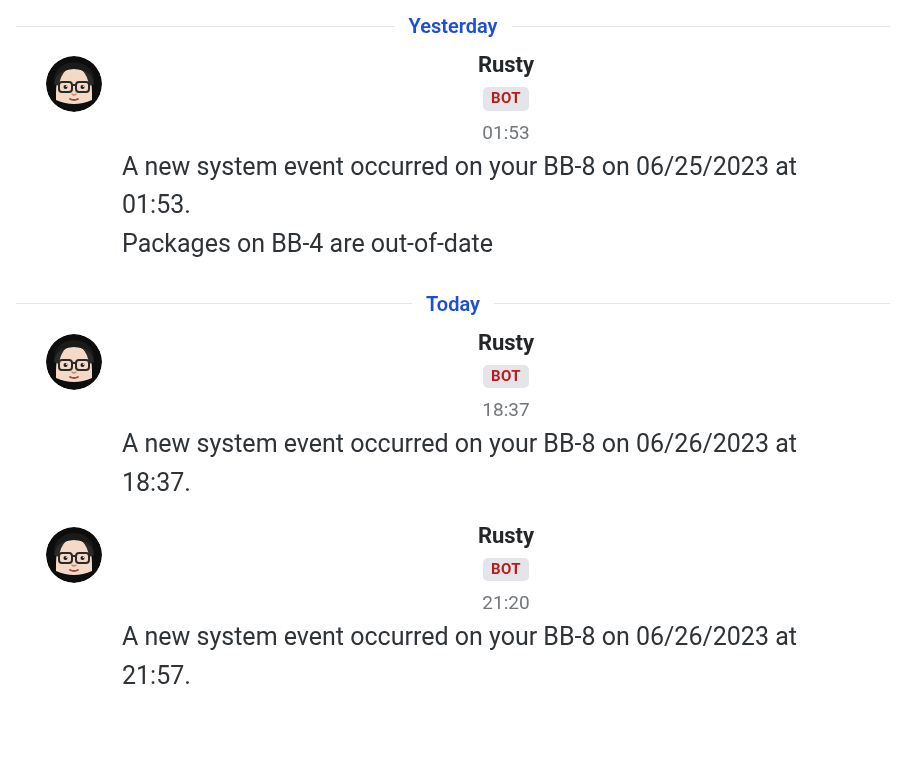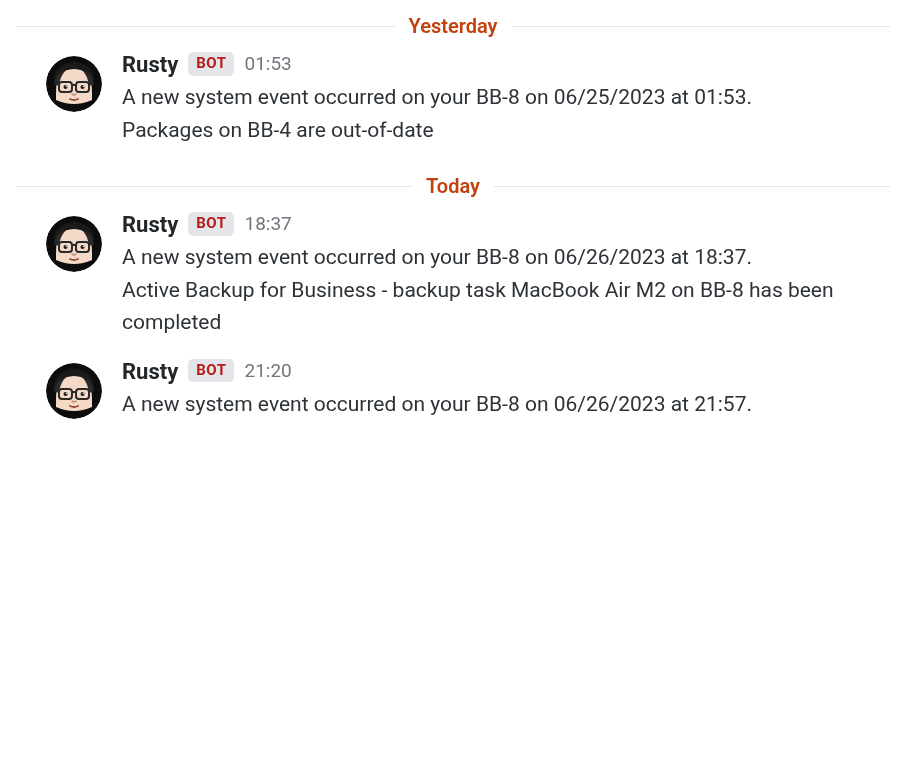--- a/index.html
+++ b/index.html
@@ -23,21 +23,21 @@
   }
   .divider-line {
     flex: 1;
     height: 1px;
     background: #e3e5e8;
   }
   .divider-label {
     padding: 0 14px;
     font-size: 20px;
     font-weight: 600;
-    color: #c2410c;
+    color: #1d4ed8;
   }
   .message {
     display: flex;
     padding: 6px 16px 14px 46px;
   }
   .avatar {
     width: 56px;
     height: 56px;
     border-radius: 50%;
     flex-shrink: 0;
@@ -49,23 +49,24 @@
     width: 56px;
     height: 56px;
     display: block;
   }
   .msg-body {
     flex: 1;
     min-width: 0;
   }
   .msg-header {
     display: flex;
-    align-items: flex-start;
+    align-items: center;
     gap: 10px;
     margin-bottom: 4px;
+    flex-direction: column;
   }
   .author {
     font-size: 22px;
     font-weight: 700;
     color: #23272a;
   }
   .bot-badge {
     background: #e3e5e8;
     color: #b91c1c;
     font-size: 15px;
@@ -74,21 +75,21 @@
     border-radius: 5px;
     letter-spacing: 0.5px;
     line-height: 1.3;
   }
   .timestamp {
     font-size: 19px;
     color: #72767d;
     font-weight: 400;
   }
   .msg-text {
-    font-size: 21px;
+    font-size: 25px;
     line-height: 1.55;
     color: #2e3338;
     max-width: 720px;
   }
 </style>
 </head>
 <body>
 
 <svg width="0" height="0" style="position:absolute">
   <defs>
@@ -149,21 +150,20 @@
       </svg>
   </div>
   <div class="msg-body">
     <div class="msg-header">
       <span class="author">Rusty</span>
       <span class="bot-badge">BOT</span>
       <span class="timestamp">18:37</span>
     </div>
     <div class="msg-text">
       <div>A new system event occurred on your BB-8 on 06/26/2023 at 18:37.</div>
-      <div>Active Backup for Business - backup task MacBook Air M2 on BB-8 has been completed</div>
     </div>
   </div>
 </div>
 
 <div class="message">
   <div class="avatar">
     <svg viewBox="0 0 56 56">
         <use href="#avatar-face"></use>
       </svg>
   </div>

